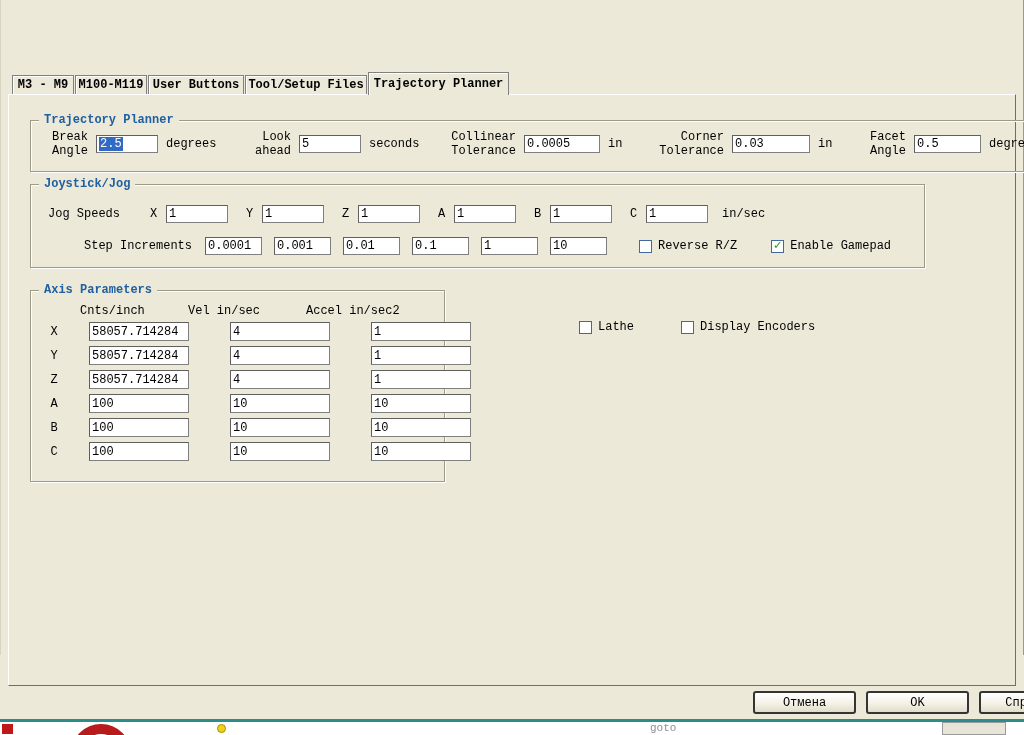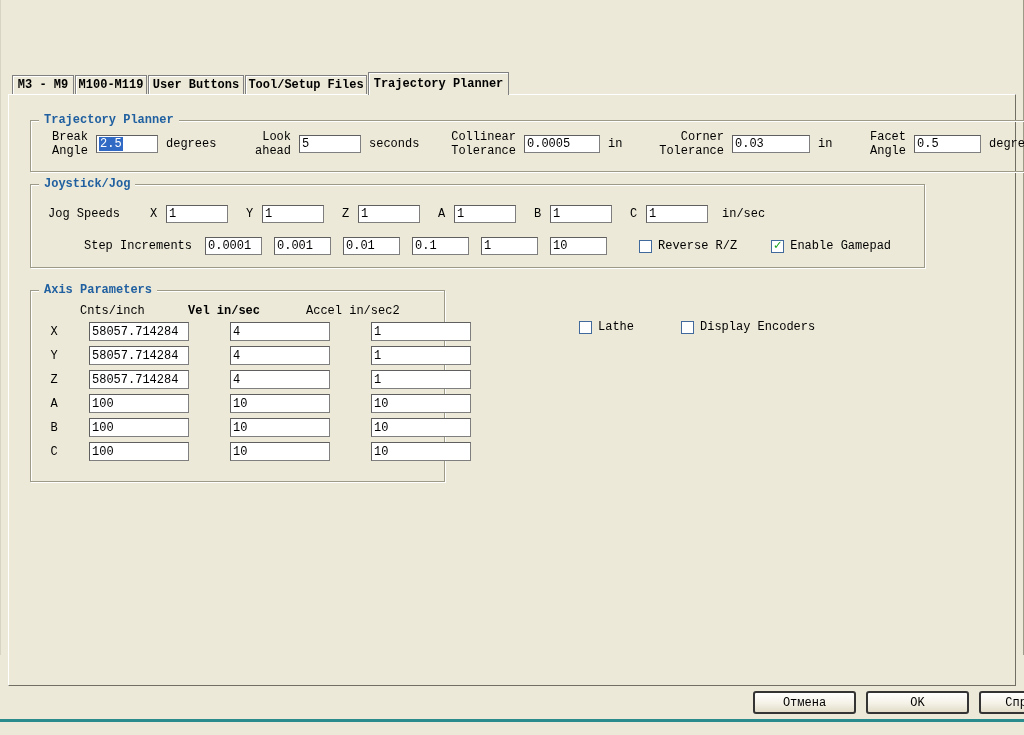--- a/index.html
+++ b/index.html
@@ -265,21 +265,21 @@
           <span class="check">✓</span>
         </span>
       <span>Enable Gamepad</span>
     </span>
   </div>
 
   <div class="group" style="left:30px;top:290px;width:415px;height:192px;">
     <span class="group-title">Axis Parameters</span>
   </div>
   <span class="ax-head" style="left:80px;top:304px;">Cnts/inch</span>
-  <span class="ax-head" style="left:188px;top:304px;font-weight:bold;">Vel in/sec</span>
+  <span class="ax-head" style="left:188px;top:304px;">Vel in/sec</span>
   <span class="ax-head" style="left:306px;top:304px;">Accel in/sec2</span>
 
   <div class="abs" style="left:46px;top:322px;z-index:2;">
     <div class="ax-row">
       <span class="ax-letter">X</span>
       <div class="tb">
           <span>58057.714284</span>
         </div>
       <div class="tb">
           <span>4</span>
@@ -363,14 +363,21 @@
       <span>Отмена</span>
     </div>
   <div class="fbtn" style="left:866px;">
       <span>OK</span>
     </div>
   <div class="fbtn" style="left:979px;">
       <span>Справка</span>
     </div>
 
   <div class="abs teal-line"></div>
+  <div class="abs bottom-strip">
+    <span class="redmark"></span>
+    <span class="gauge"></span>
+    <span class="dot"></span>
+    <span class="goto-label">goto</span>
+    <span class="stub-btn"></span>
+  </div>
 
 </div>
 
 </body></html>

